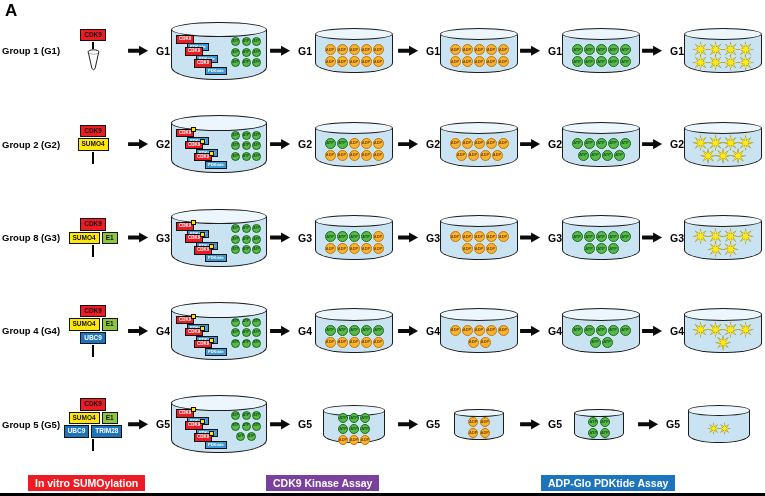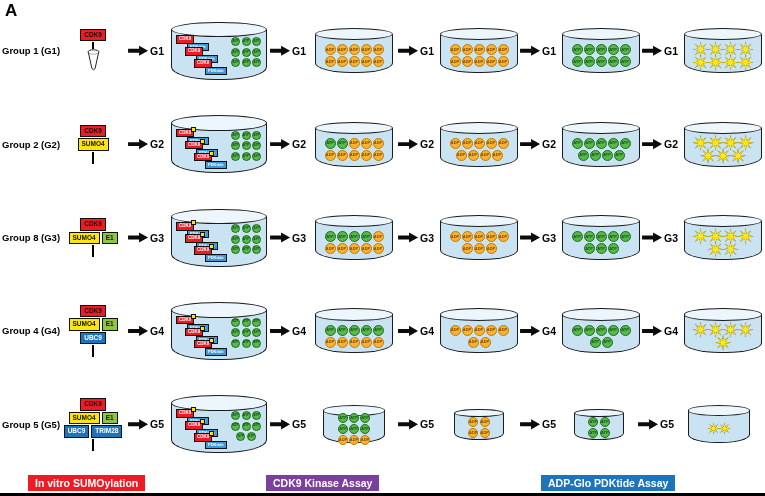--- a/index.html
+++ b/index.html
@@ -16,21 +16,21 @@
   .stack { display:flex; flex-direction:column; align-items:center; }
   .stack-line { display:flex; gap:2px; margin-bottom:1px; }
   .comp { border:1px solid #111; font-size:6.5px; font-weight:bold; padding:2px 3px; line-height:1; }
   .pole { width:1.5px; background:#000; height:12px; }
   .pole.short { height:7px; }
   .tube svg { display:block; }
 
   .arrow-cell { flex:0 0 24px; display:flex; justify-content:center; }
   .arrow { width:20px; height:11px; background:#0b0b0b;
            clip-path:polygon(0 32%,55% 32%,55% 4%,100% 50%,55% 96%,55% 68%,0 68%); }
-  .tag { flex:0 0 20px; text-align:left; font-weight:bold; font-size:10.5px; color:#000; }
+  .tag { flex:0 0 20px; text-align:right; font-weight:bold; font-size:10.5px; color:#000; }
 
   .dish-cell { display:flex; justify-content:center; align-items:center; }
   .dish-cell.st0 { flex:0 0 98px; }
   .dish-cell.st1 { flex:0 0 84px; }
   .dish-cell.st2 { flex:0 0 78px; }
   .dish-cell.st3 { flex:0 0 74px; }
   .dish-cell.st4 { flex:0 0 78px; }
 
   .dish { position:relative; }
   .dish.lg { width:96px; height:58px; }

